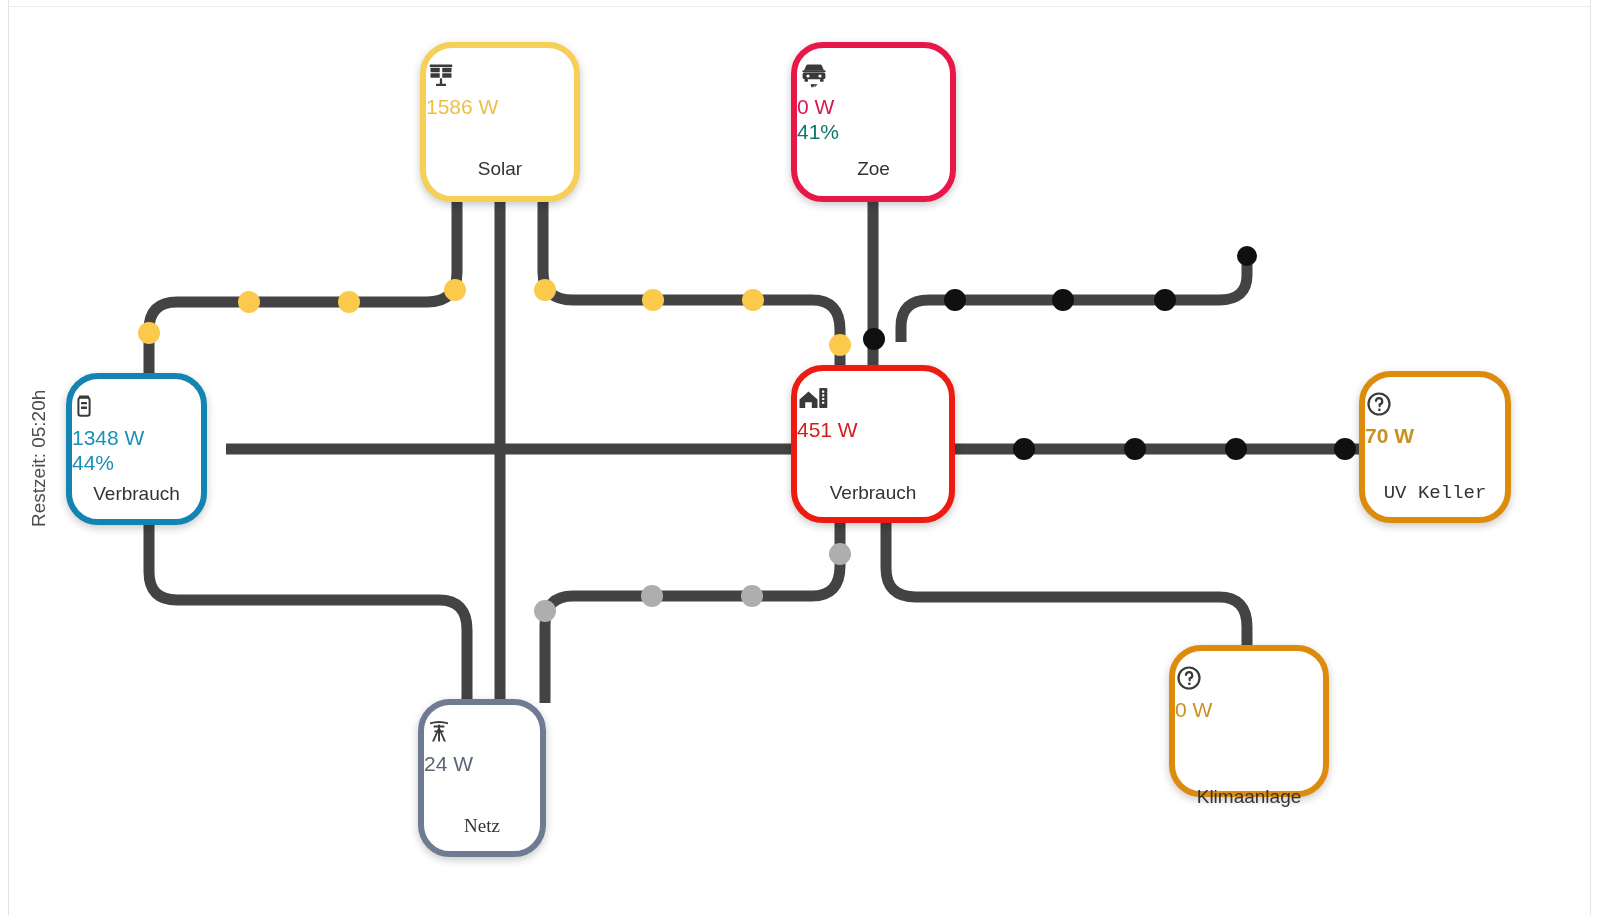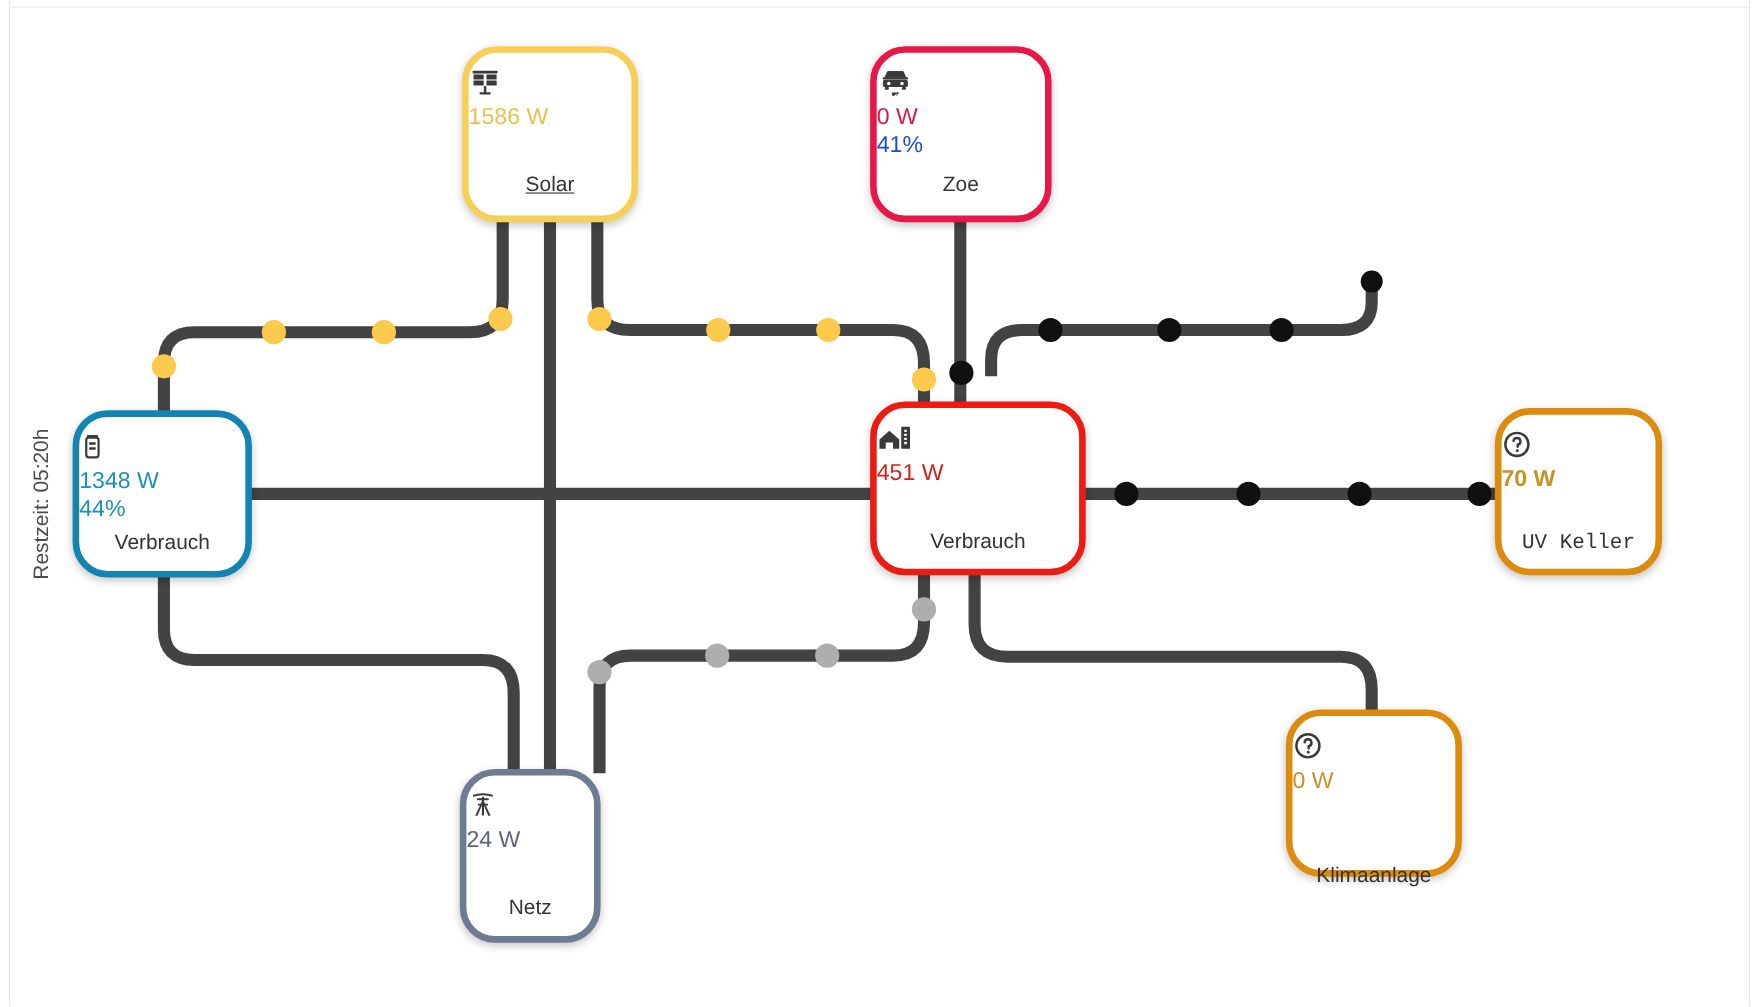--- a/index.html
+++ b/index.html
@@ -84,47 +84,47 @@
     position: absolute;
     left: 0; right: 0;
     text-align: center;
     font-size: 19px;
     color: #333333;
   }
 
   
   #node-solar       { left: 420px;  top: 42px;  width: 160px; height: 160px; border-color: #F6CF57; }
   #node-solar  .node-power { color: #EDBE4A; }
-  #node-solar  .node-label { top: 110px; text-decoration: underline; }
+  #node-solar  .node-label { top: 110px; }
 
   #node-zoe         { left: 791px;  top: 42px;  width: 165px; height: 160px; border-color: #E8174A; }
   #node-zoe    .node-power { color: #D6184E; }
-  #node-zoe    .node-soc   { color: #1d4ed8; }
+  #node-zoe    .node-soc   { color: #0f766e; }
   #node-zoe    .node-label { top: 110px; }
 
   #node-studio      { left: 1169px; top: 103px; width: 160px; height: 148px; border-color: #DC8B0C; }
   #node-studio .node-power { color: #C89126; }
   #node-studio .node-label { top: 101px; }
 
-  #node-batterie    { left: 66px;   top: 373px; width: 163px; height: 152px; border-color: #1384B2; }
+  #node-batterie    { left: 66px;   top: 373px; width: 141px; height: 152px; border-color: #1384B2; }
   #node-batterie .node-power { color: #1C8FB9; }
   #node-batterie .node-soc   { color: #1C8FB9; }
   #node-batterie .node-label { top: 104px; }
 
-  #node-verbrauch   { left: 791px;  top: 365px; width: 196px; height: 158px; border-color: #ED1C13; }
+  #node-verbrauch   { left: 791px;  top: 365px; width: 164px; height: 158px; border-color: #ED1C13; }
   #node-verbrauch .node-power { color: #D21F18; }
   #node-verbrauch .node-label { top: 111px; }
 
   #node-uvkeller    { left: 1359px; top: 371px; width: 152px; height: 152px; border-color: #DC8B0C; }
   #node-uvkeller .node-power { color: #C89126; font-weight: bold; }
   #node-uvkeller .node-label { top: 105px; font-family: Liberation Mono, monospace; }
 
   #node-netz        { left: 418px;  top: 699px; width: 128px; height: 158px; border-color: #6E7B93; }
   #node-netz   .node-power { color: #5C6678; }
-  #node-netz   .node-label { top: 110px; }
+  #node-netz   .node-label { top: 110px; font-family: Liberation Serif, serif; }
 
   #node-klima       { left: 1169px; top: 645px; width: 160px; height: 152px; border-color: #DC8B0C; }
   #node-klima  .node-power { color: #C89126; }
   #node-klima  .node-label { top: 105px; margin-top: 30px; }
 
   
   #restzeit-label {
     position: absolute;
     left: 28px;
     top: 368px;

